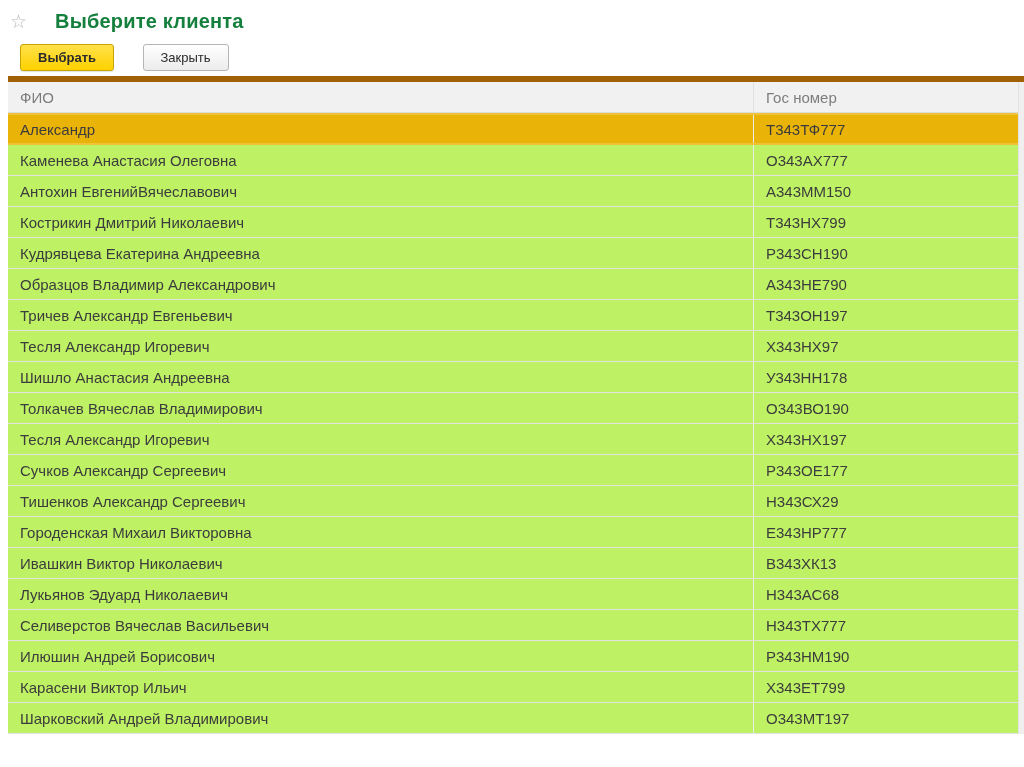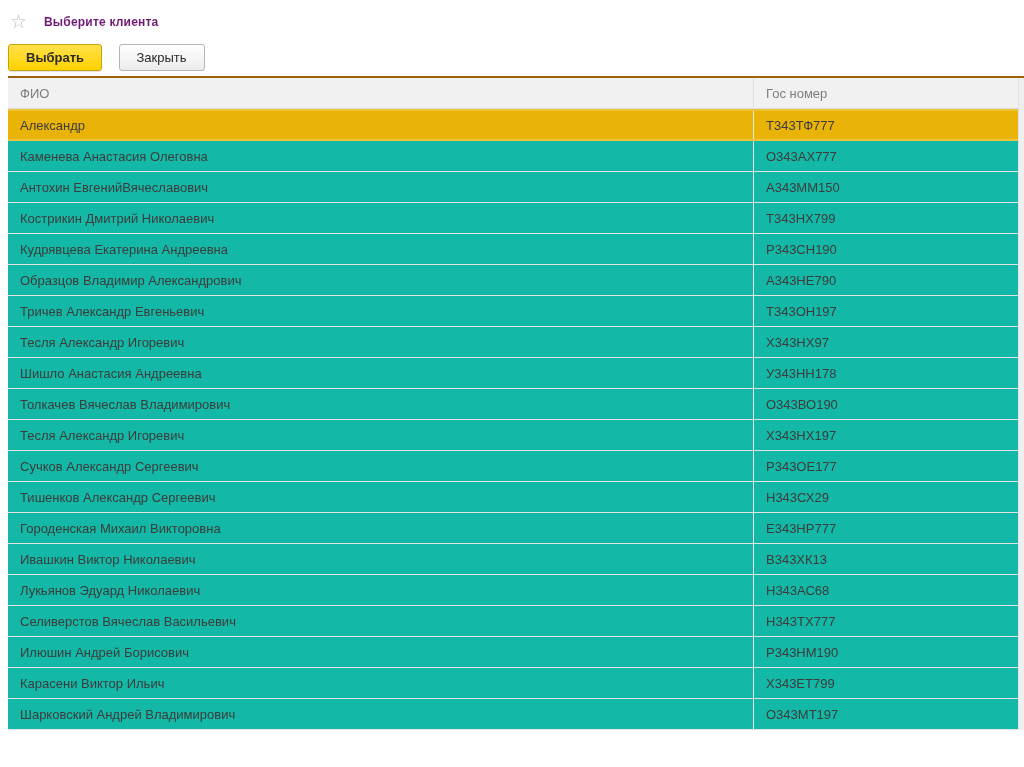--- a/index.html
+++ b/index.html
@@ -12,58 +12,59 @@
   
   .titlebar {
     display: flex; align-items: center;
     padding: 9px 0 0 10px; height: 34px;
   }
   .star {
     color: #b8b8b8; font-size: 19px; line-height: 19px;
     width: 22px; text-align: left; cursor: pointer;
   }
   .title {
-    font-size: 12px; font-weight: bold; color: #701a75;
-    margin-left: 12px; letter-spacing: 0.2px;
+    font-size: 20px; font-weight: bold; color: #15803d;
+    margin-left: 23px; letter-spacing: 0.2px;
   }
   
   .toolbar { padding: 10px 0 0 8px; height: 42px; }
   .btn {
     height: 27px; font-size: 13px; color: #2b2b2b;
     border-radius: 3px; cursor: pointer; vertical-align: top;
     font-family: "Liberation Sans", "DejaVu Sans", sans-serif;
     padding: 4px 17px;
+    margin-left: 12px;
   }
   .btn-select {
     background: linear-gradient(#ffe04a, #ffd200);
     border: 1px solid #c7a400;
     font-weight: bold;
     margin-right: 12px;
     box-shadow: 0 1px 1px rgba(0,0,0,0.12);
   }
   .btn-close {
     background: linear-gradient(#ffffff, #ececec);
     border: 1px solid #b5b5b5;
   }
   
   .grid {
     position: relative;
     margin-left: 8px;
     width: 1016px;
-    border-top: 2px solid #a16207;
-    font-size: 13px;
+    border-top: 6px solid #a16207;
+    font-size: 15px;
   }
   .grid-header {
     display: flex; height: 31px; align-items: center;
     background: #f1f1f1; color: #7d7d7d;
     border-bottom: 1px solid #dcdcdc;
   }
   .grid-row {
     display: flex; height: 31px; align-items: center;
-    background: #14b8a6; color: #3c3c3c;
+    background: #bef264; color: #3c3c3c;
     border-bottom: 1px solid #e3e3e3;
     cursor: pointer;
   }
   .grid-row.selected {
     background: #eab308;
     border-top: 2px solid #eec337;
     border-bottom: 2px solid #eec337;
     height: 32px;
   }
   .cell { padding-left: 12px; overflow: hidden; white-space: nowrap; }

